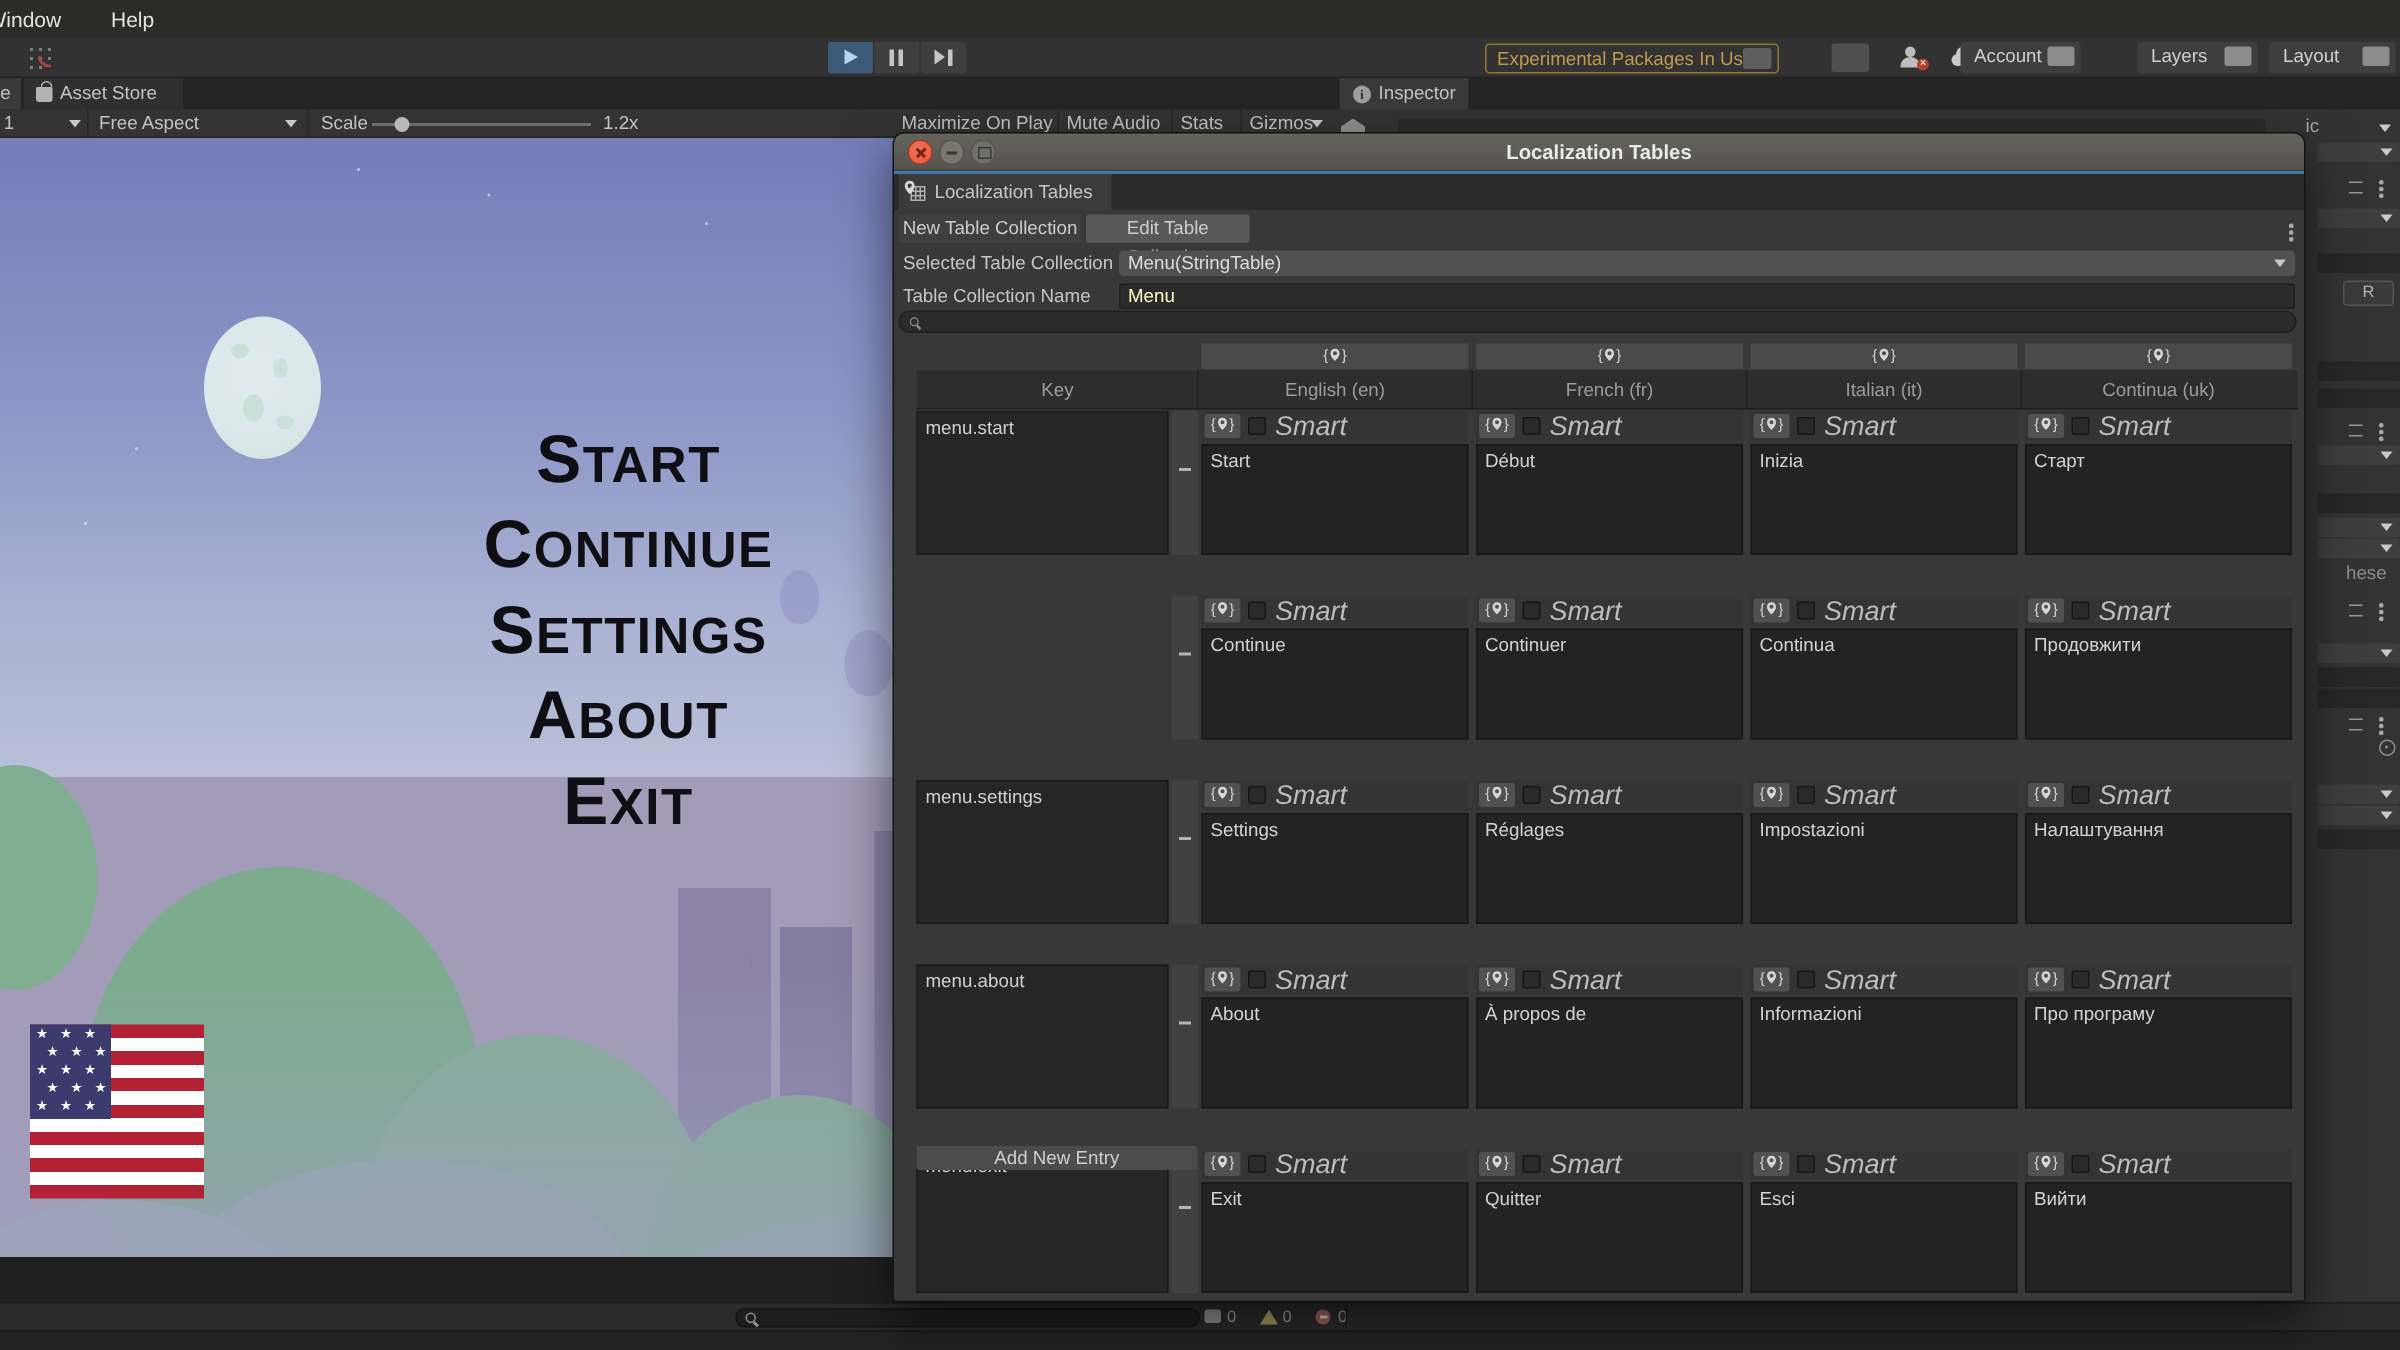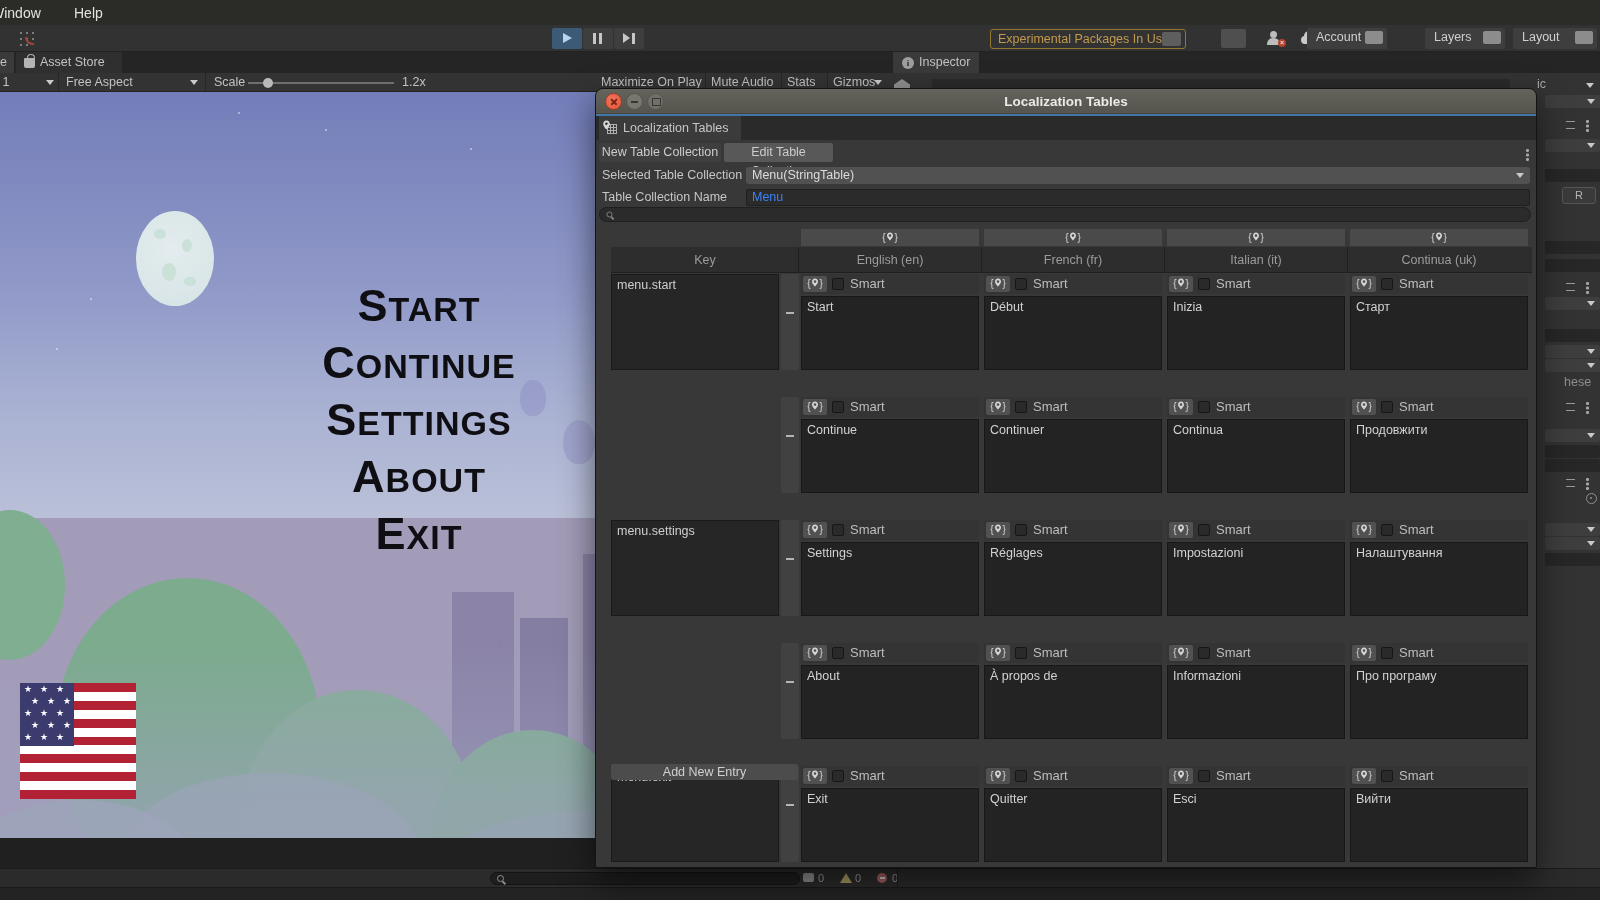--- a/index.html
+++ b/index.html
@@ -175,21 +175,21 @@
   .loc-btn { position:absolute; top:0; height:19px; border-radius:2px; color:#cccccc; font-size:12.5px;
     text-align:center; line-height:19px; }
   #loc-new { left:0; width:122px; background:#3f3f3f; }
   #loc-edit { left:125px; width:109px; background:#585858; }
   .loc-formrow { position:absolute; left:6px; width:930px; height:17px; color:#c6c6c6; font-size:12.5px; }
   .loc-formrow .flabel { position:absolute; left:0; top:0; line-height:17px; }
   #loc-dropdown { position:absolute; left:144px; right:2px; top:0; height:17px; background:#515151;
     border-radius:3px; color:#dcdcdc; line-height:17px; padding-left:6px; }
   #loc-dropdown .darr { right:6px; top:6px; }
   #loc-namefield { position:absolute; left:144px; right:2px; top:0; height:17px; background:#2b2b2b;
-    border:1px solid #1f1f1f; border-radius:2px; color:#3b82f6; line-height:15px; padding-left:5px; }
+    border:1px solid #1f1f1f; border-radius:2px; color:#fef9c3; line-height:15px; padding-left:5px; }
   #loc-search { position:absolute; left:3px; top:118px; width:932px; height:15px; background:#2b2b2b;
     border:1px solid #1f1f1f; border-radius:8px; }
   #loc-search .magnifier { left:6px; top:3px; transform:scale(.85); }
 
   
   #loc-table { position:absolute; left:15px; top:140px; width:921px; }
   .t-h1 { position:relative; height:17px; margin-bottom:1px; }
   .t-h1 .hcell { position:absolute; top:0; height:17px; background:#4a4a4a; display:flex;
     align-items:center; justify-content:center; }
   .t-h2 { position:relative; height:26px; background:#2d2d2d; border-bottom:1px solid #1f1f1f; margin-bottom:1px; }
@@ -202,21 +202,21 @@
   .minuscell { position:absolute; left:170px; top:0; width:18px; height:96px; background:#414141; border-radius:2px; }
   .minuscell::after { content:""; position:absolute; left:5px; top:38px; width:8px; height:2px; background:#b5b5b5; }
   .langcell { position:absolute; top:0; width:178px; height:96px; }
   .smartstrip { position:absolute; left:0; top:0; width:178px; height:20px; background:#343434; }
   .pinbtn { position:absolute; left:2px; top:1.5px; width:24px; height:16px; background:#515151; border-radius:2px;
     display:flex; align-items:center; justify-content:center; }
   .pin-ic { display:flex; align-items:center; color:#d6d6d6; font-size:10px; line-height:10px; }
   .pin-ic svg { margin:0 .5px; }
   .smartchk { position:absolute; left:31px; top:3.5px; width:12px; height:12px; background:#2a2a2a;
     border:1px solid #161616; border-radius:2px; }
-  .smartlbl { position:absolute; left:49px; top:0; line-height:20px; color:#bdbdbd; font-size:13px; }
+  .smartlbl { position:absolute; left:49px; top:0; line-height:20px; color:#bdbdbd; font-size:18px;font-style:italic; }
   .valcell { position:absolute; left:0; top:22px; width:178px; height:74px; background:#232323;
     border:1px solid #181818; color:#d2d2d2; font-size:12.5px; padding:3px 5px; }
   #loc-addbtn { position:absolute; left:15px; top:675px; width:187px; height:16px; background:#4c4c4c;
     border-radius:2px; color:#cfcfcf; font-size:12.5px; text-align:center; line-height:16px; }
 </style>
 </head>
 <body>
 
 <div id="root">
 
@@ -736,20 +736,21 @@
                   <span>}</span>
                 </span>
               </div>
               <div class="smartchk"></div>
               <div class="smartlbl">Smart</div>
             </div>
             <div class="valcell">Налаштування</div>
           </div>
         </div>
         <div class="t-row">
+          <div class="keycell">menu.about</div>
           <div class="minuscell"></div>
           <div class="langcell" style="left: 190px; width: 178px;">
             <div class="smartstrip">
               <div class="pinbtn">
                 <span class="pin-ic">
                   <span>{</span>
                   <svg width="8" height="11" viewBox="0 0 8 11">
                     <path d="M4 .5C5.9.5 7 1.9 7 3.6 7 5.9 4 8.6 4 8.6S1 5.9 1 3.6C1 1.9 2.1.5 4 .5ZM4 4.9A1.35 1.35 0 1 0 4 2.2a1.35 1.35 0 0 0 0 2.7Z" fill="currentColor" fill-rule="evenodd"></path>
                   </svg>
                   <span>}</span>

